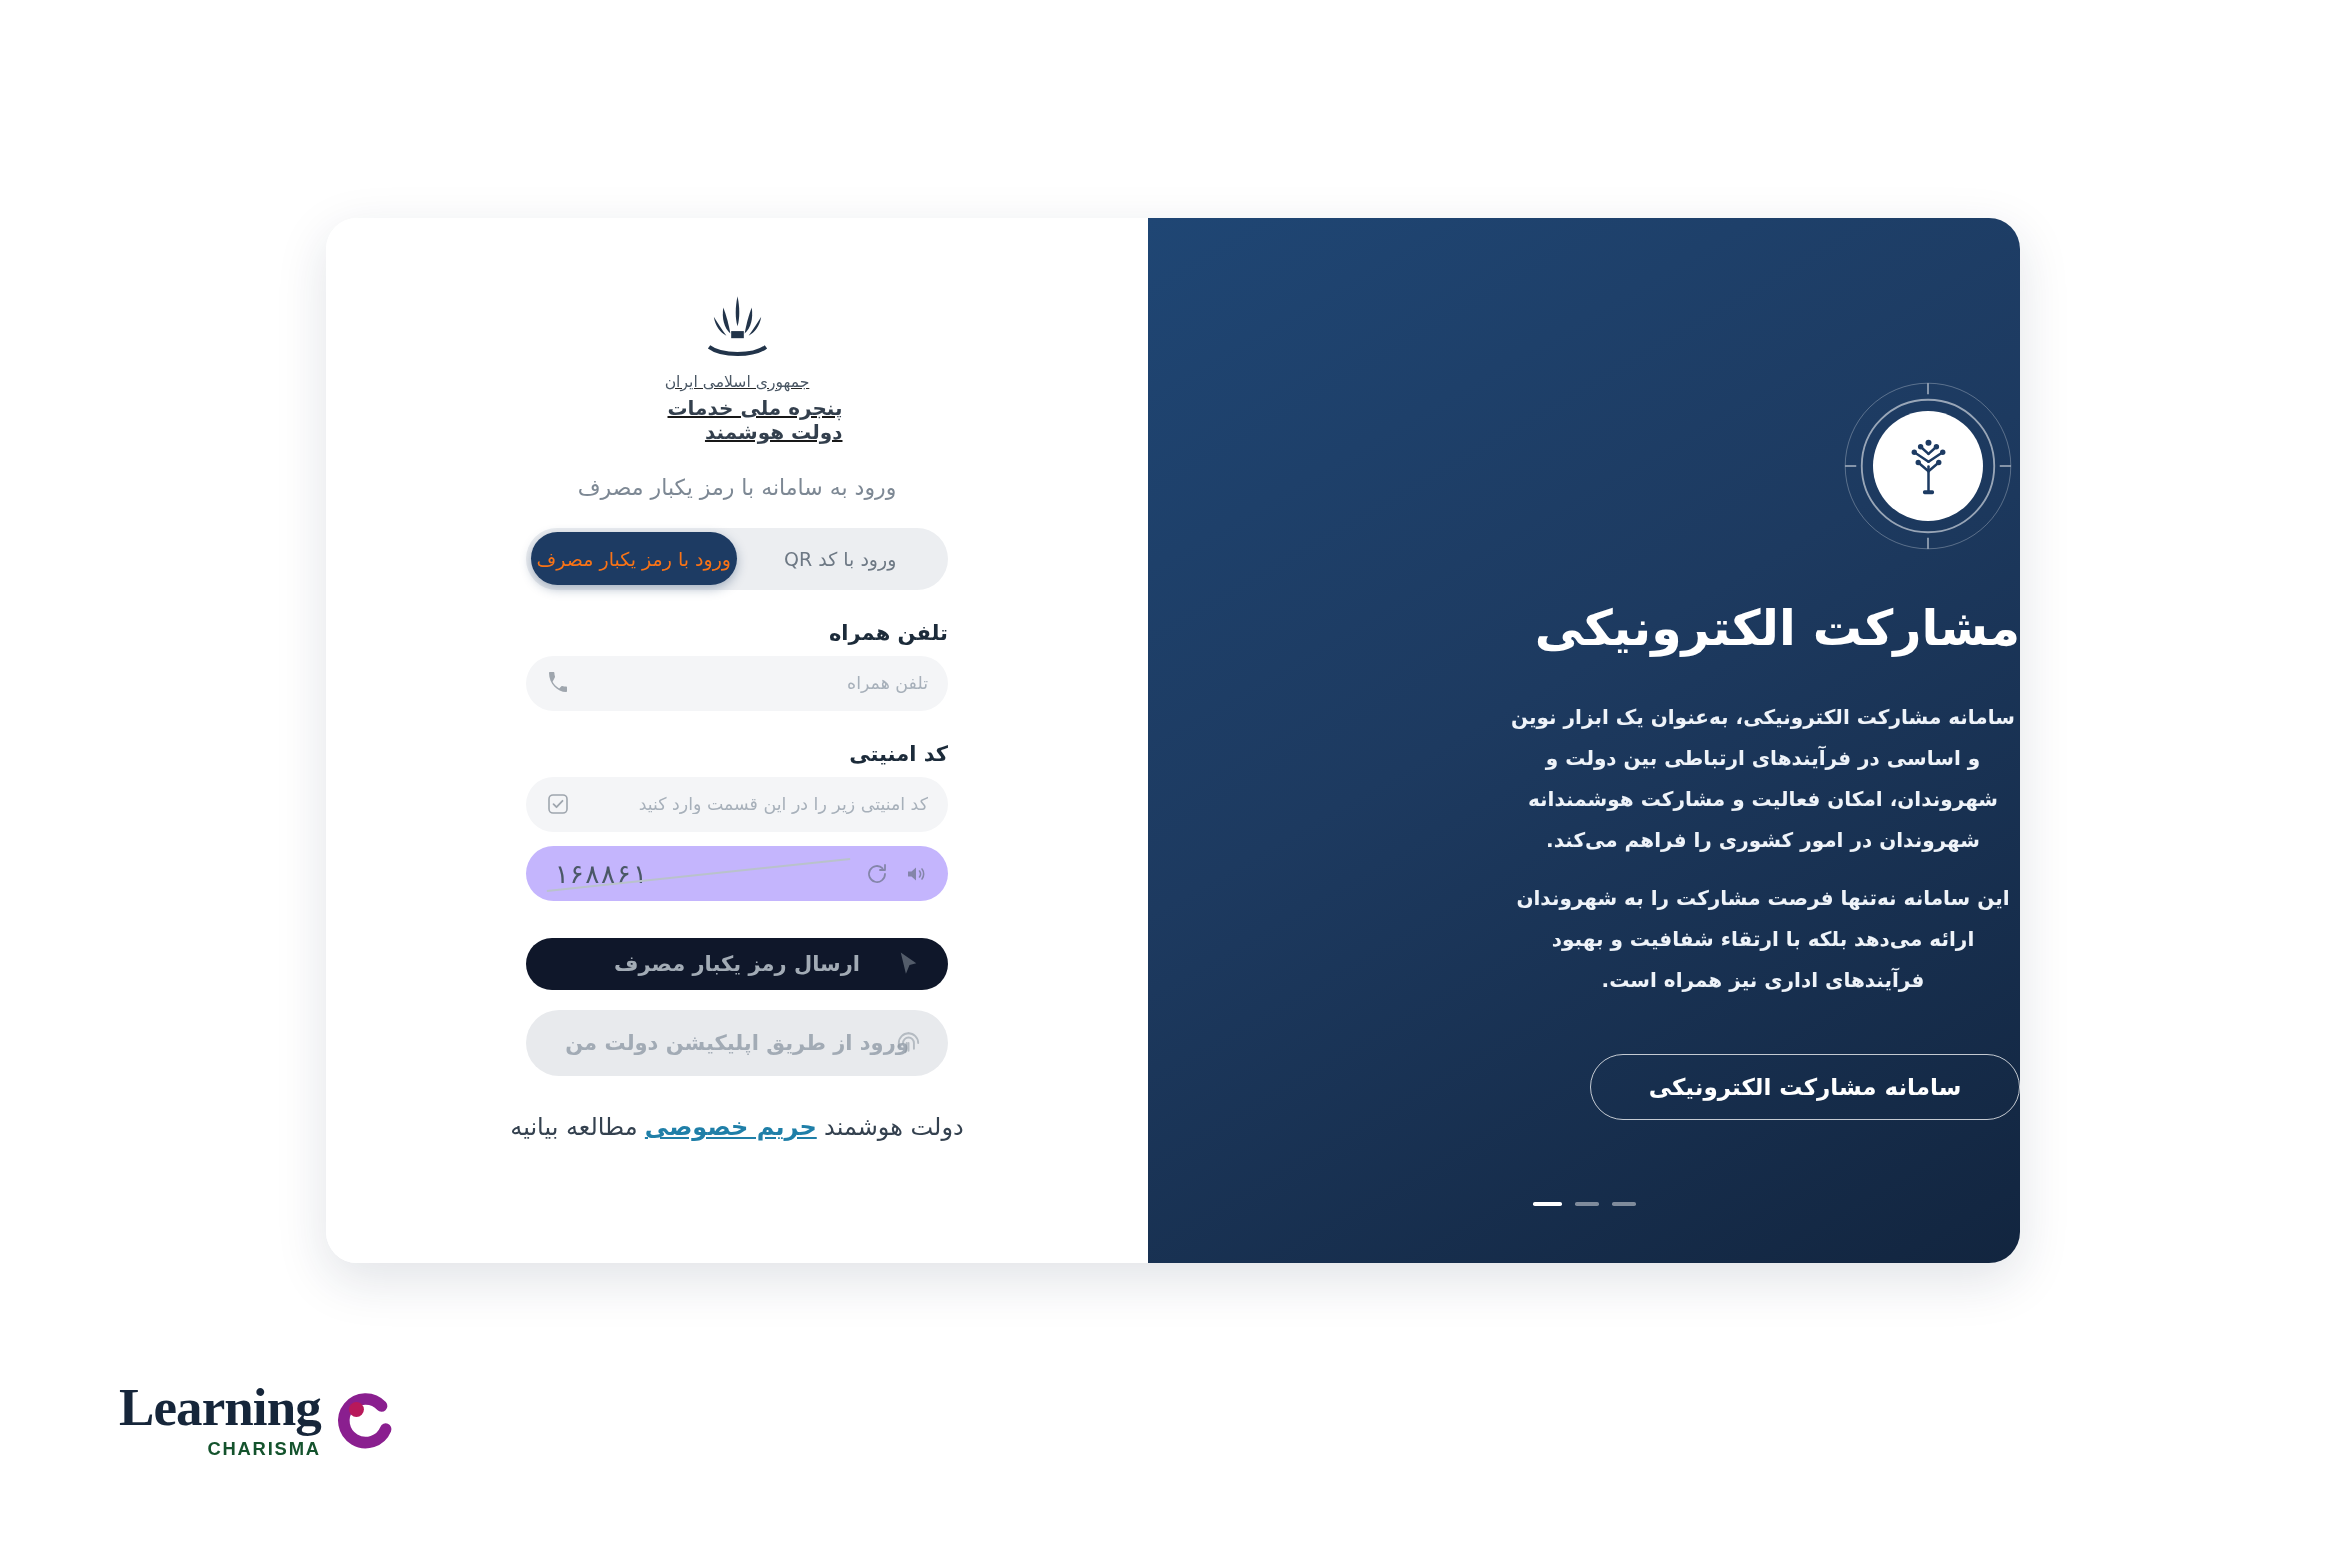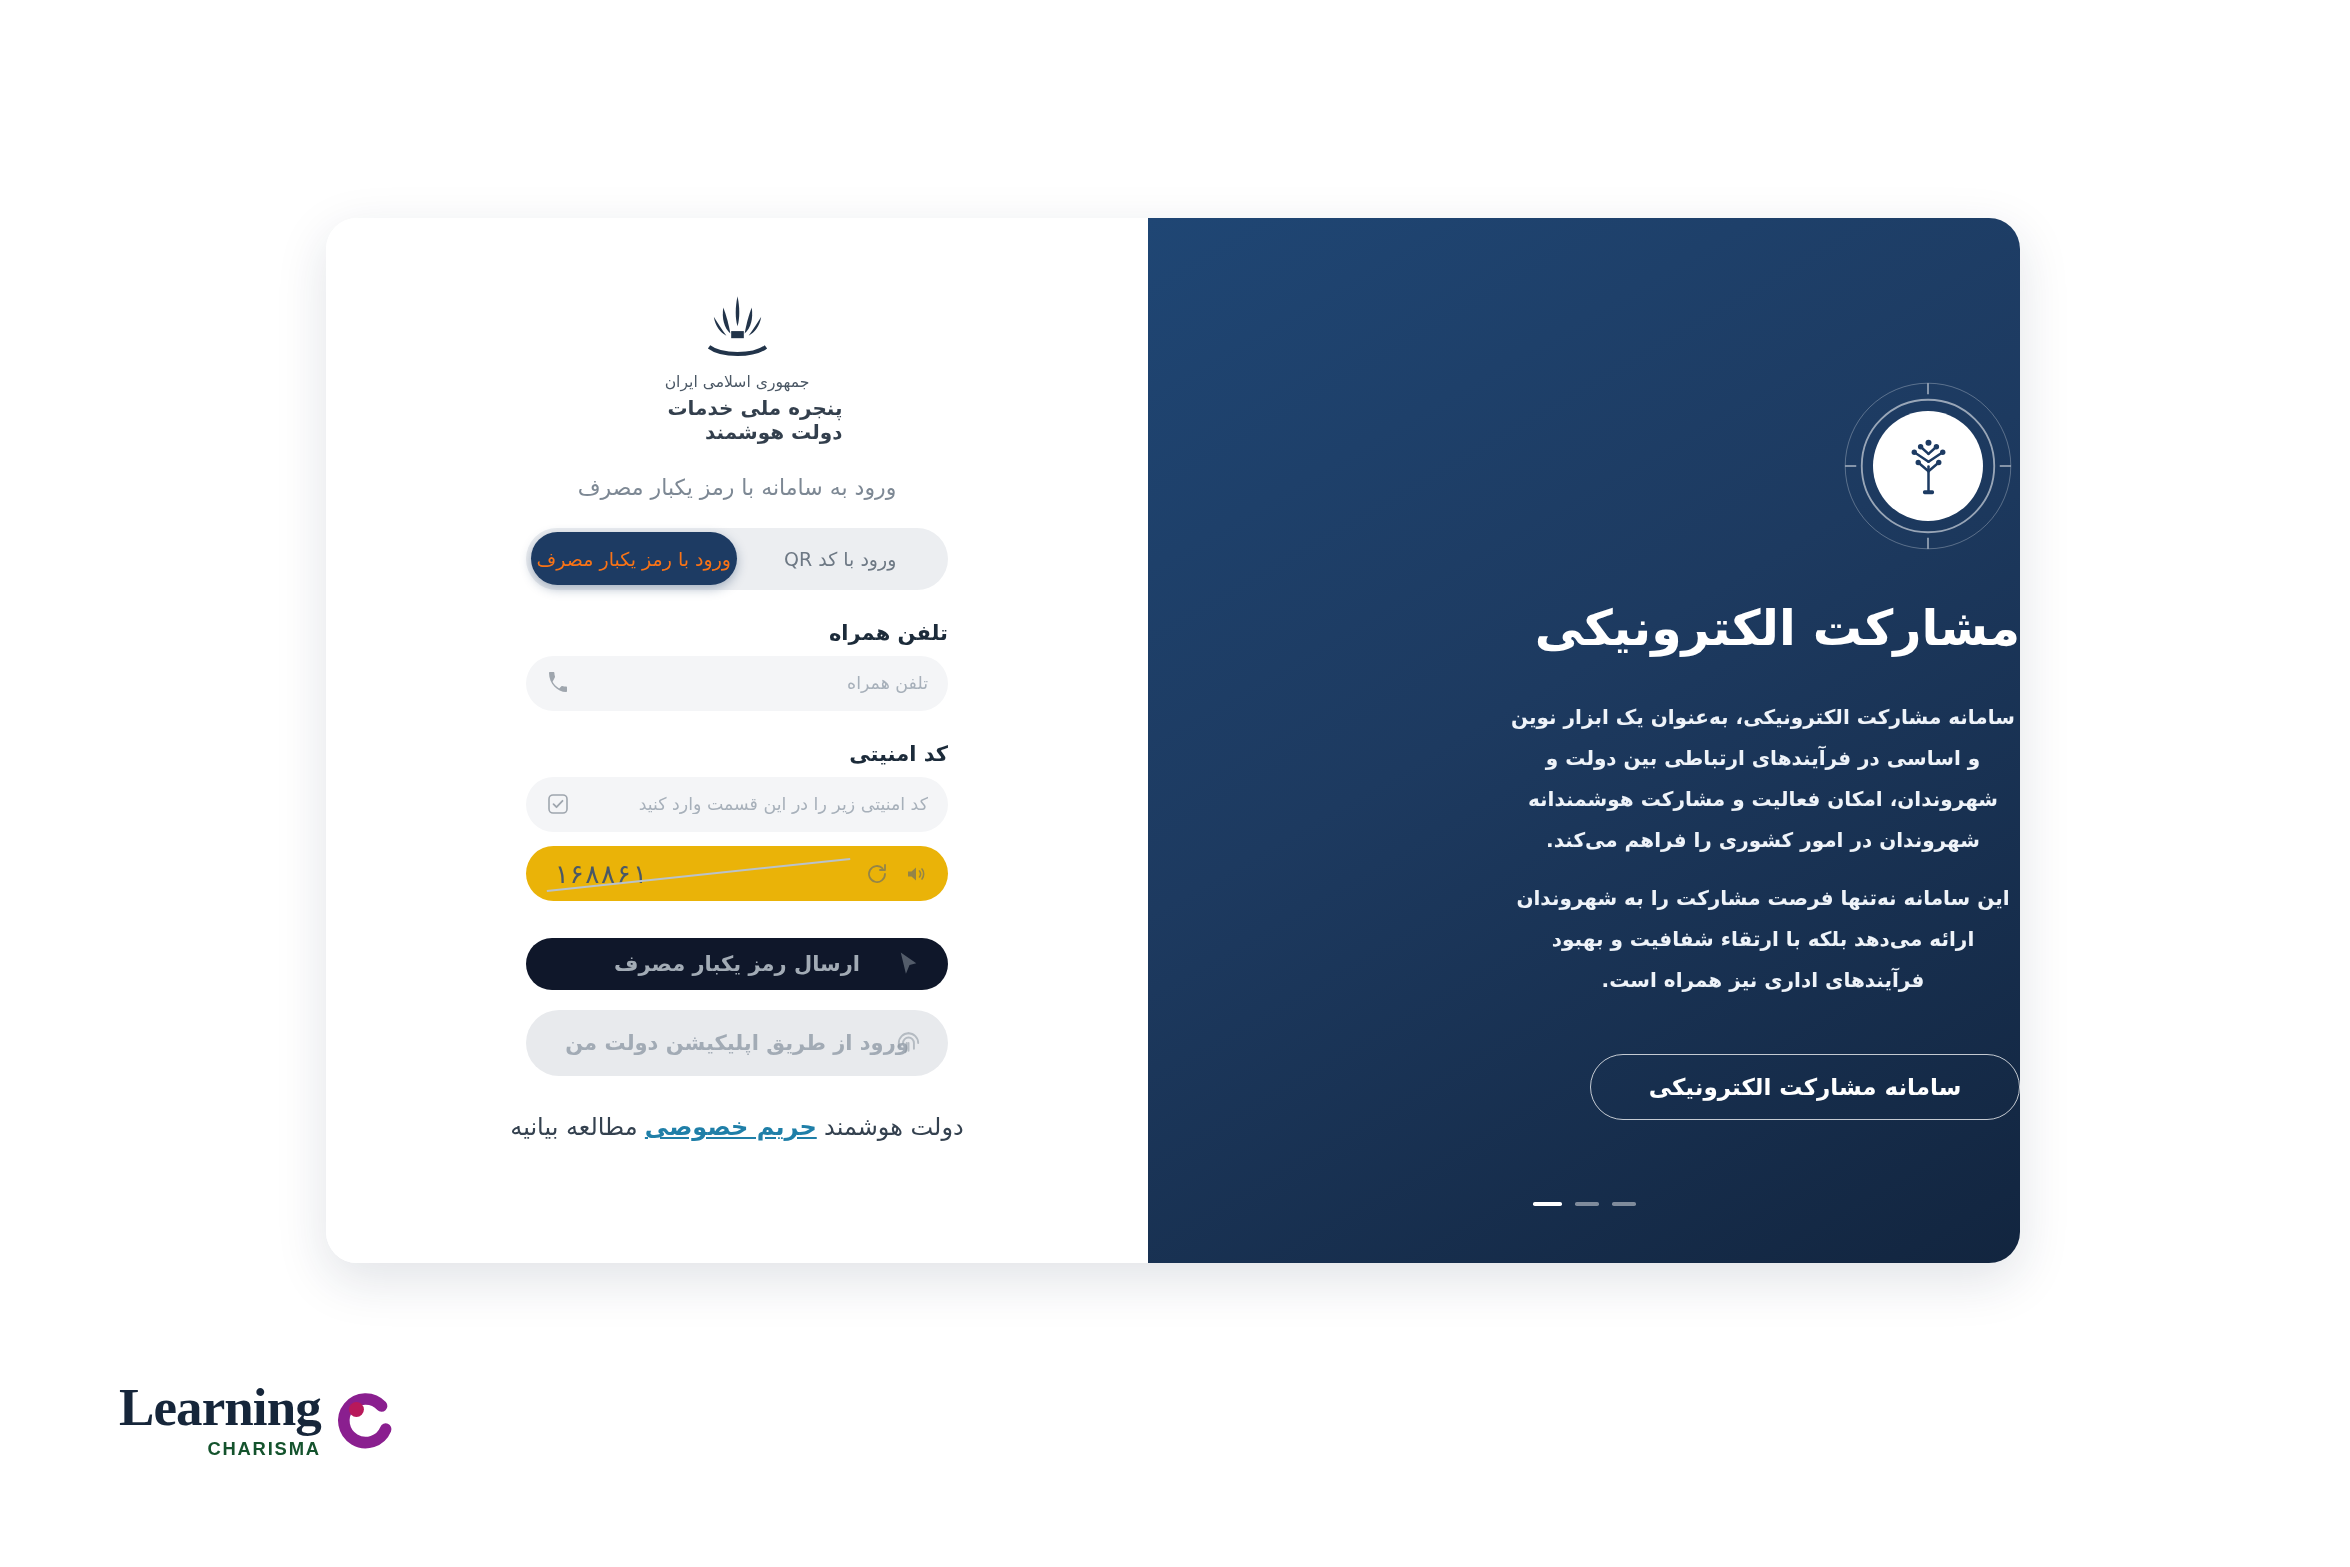--- a/index.html
+++ b/index.html
@@ -39,20 +39,21 @@
     align-items: center;
     padding-top: 46px;
   }
 
   .emblem {
     width: 211px;
     display: flex;
     flex-direction: column;
     align-items: center;
     margin-top: 26px;
+    text-decoration: underline;
   }
   .emblem-mark { width: 79px; height: 79px; }
   .emblem-line1 {
     font-size: 15.6px; color: #2b3a4a; margin-top: 3.7px;
     letter-spacing: 0.9px; opacity: .85;
   }
   .emblem-line2 {
     font-size: 20px; color: #1d2b3a; margin-top: 5.5px;
     font-weight: 600; opacity: .9;
   }
@@ -124,21 +125,21 @@
     color: #2b3a4a;
     text-align: right;
     direction: rtl;
   }
   .input-row input::placeholder { color: #a7b0ba; }
 
   
   .captcha-row {
     width: 422px; height: 55px;
     margin-top: 14.7px;
-    background: #eab308;
+    background: #c4b5fd;
     border-radius: 27.5px;
     display: flex;
     flex-direction: row-reverse;
     align-items: center;
     padding: 0 20px;
     gap: 14.7px;
   }
   .captcha-text {
     flex: 1;
     text-align: left;

